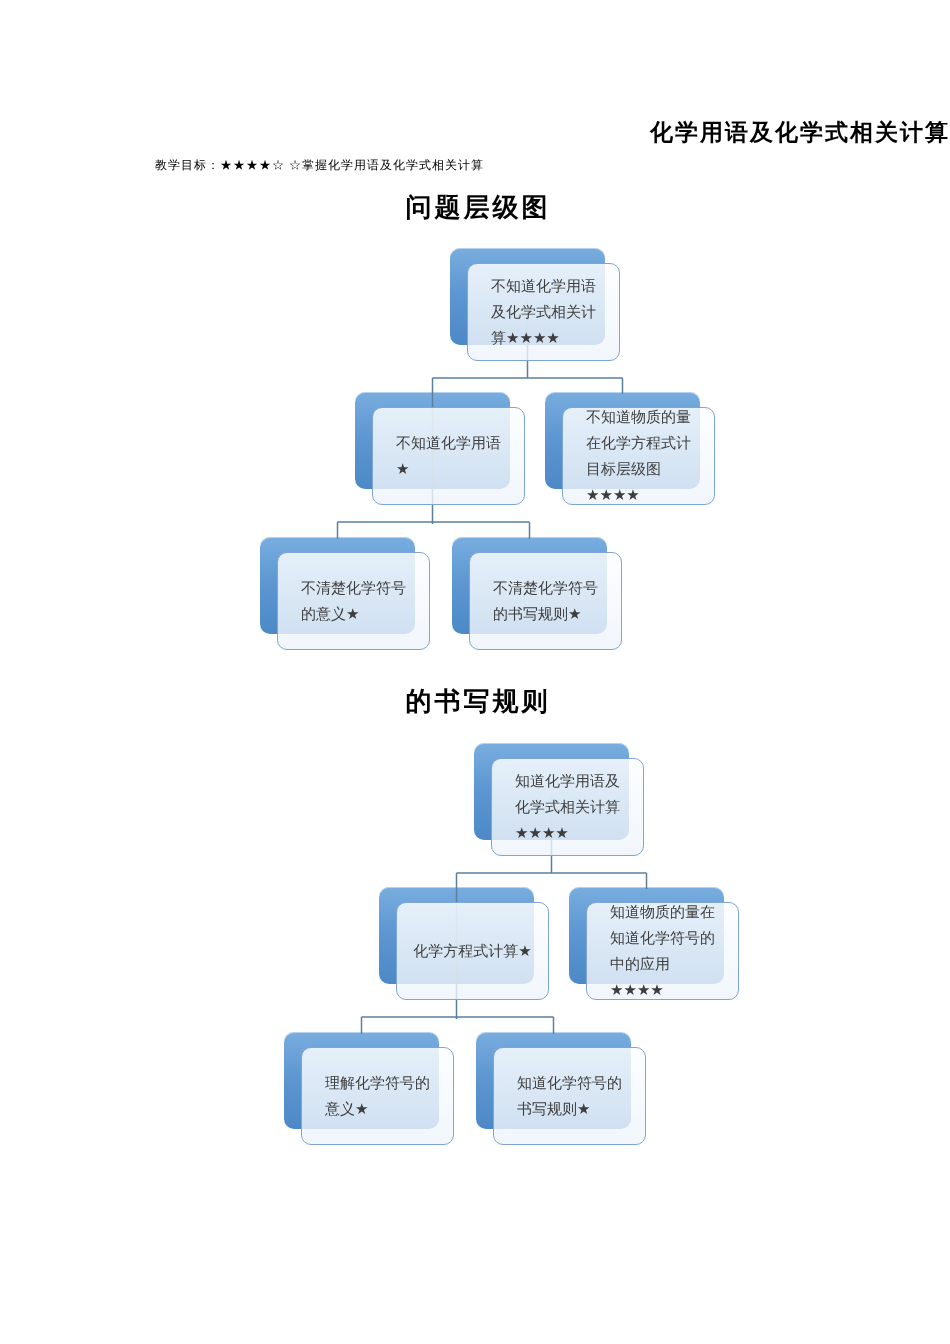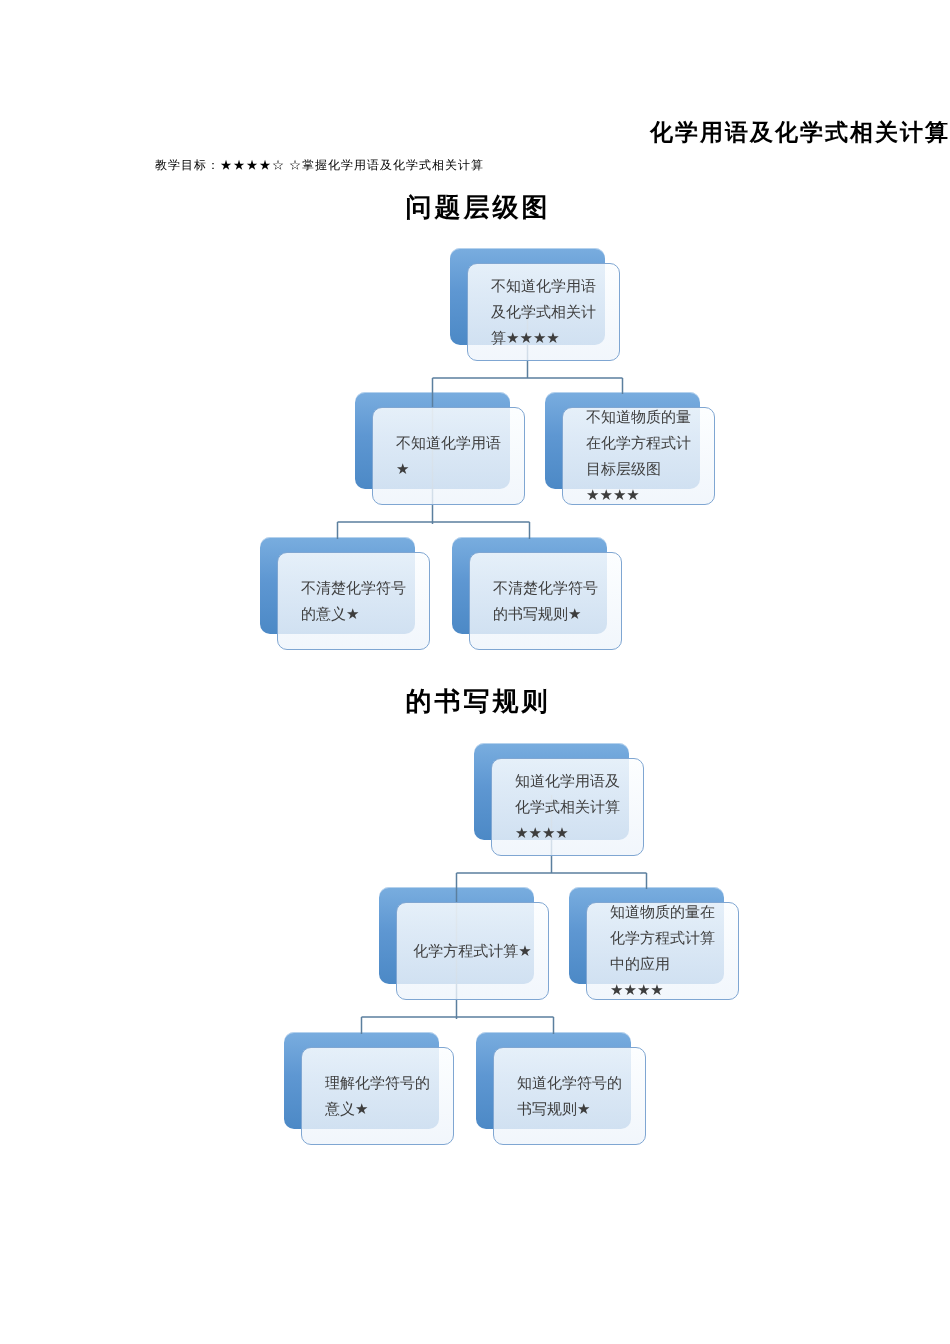--- a/index.html
+++ b/index.html
@@ -135,21 +135,21 @@
     <div class="node pos-child-left">
       <div class="back"></div>
       <div class="front">
         <div class="node-text">化学方程式计算★</div>
       </div>
     </div>
     <div class="node pos-child-right">
       <div class="back"></div>
       <div class="front">
         <div class="node-text">知道物质的量在
-化学方程式计算
+知道化学符号的
 中的应用
 ★★★★</div>
       </div>
     </div>
     <div class="node pos-gc-left">
       <div class="back"></div>
       <div class="front">
         <div class="node-text">理解化学符号的
 意义★</div>
       </div>

